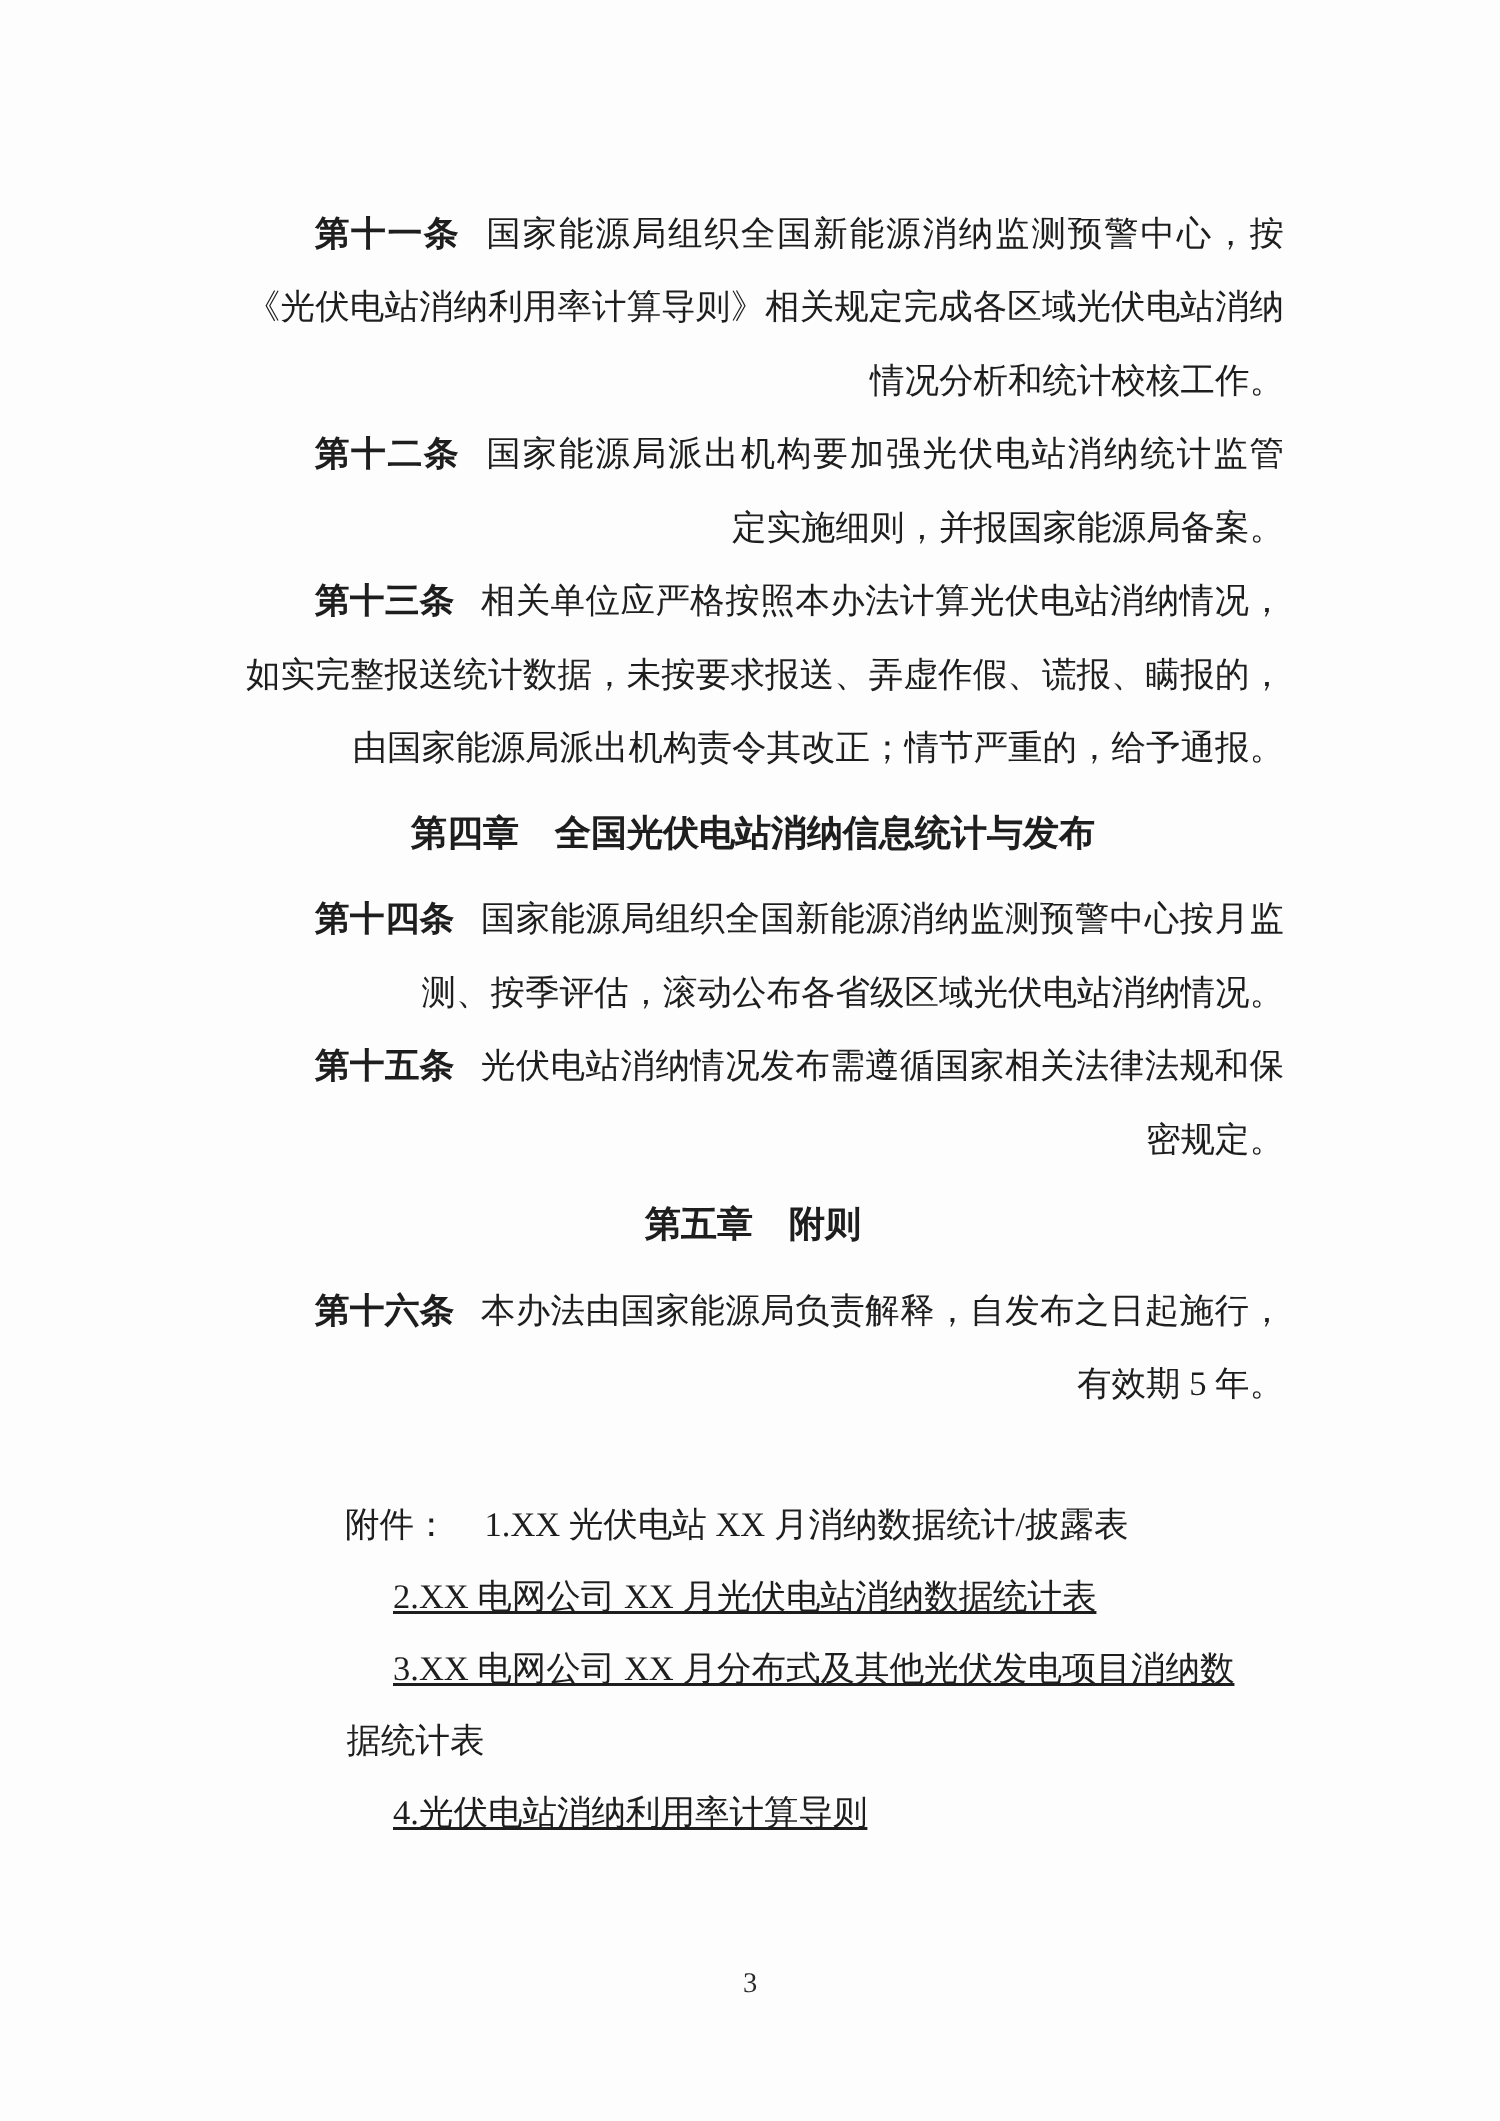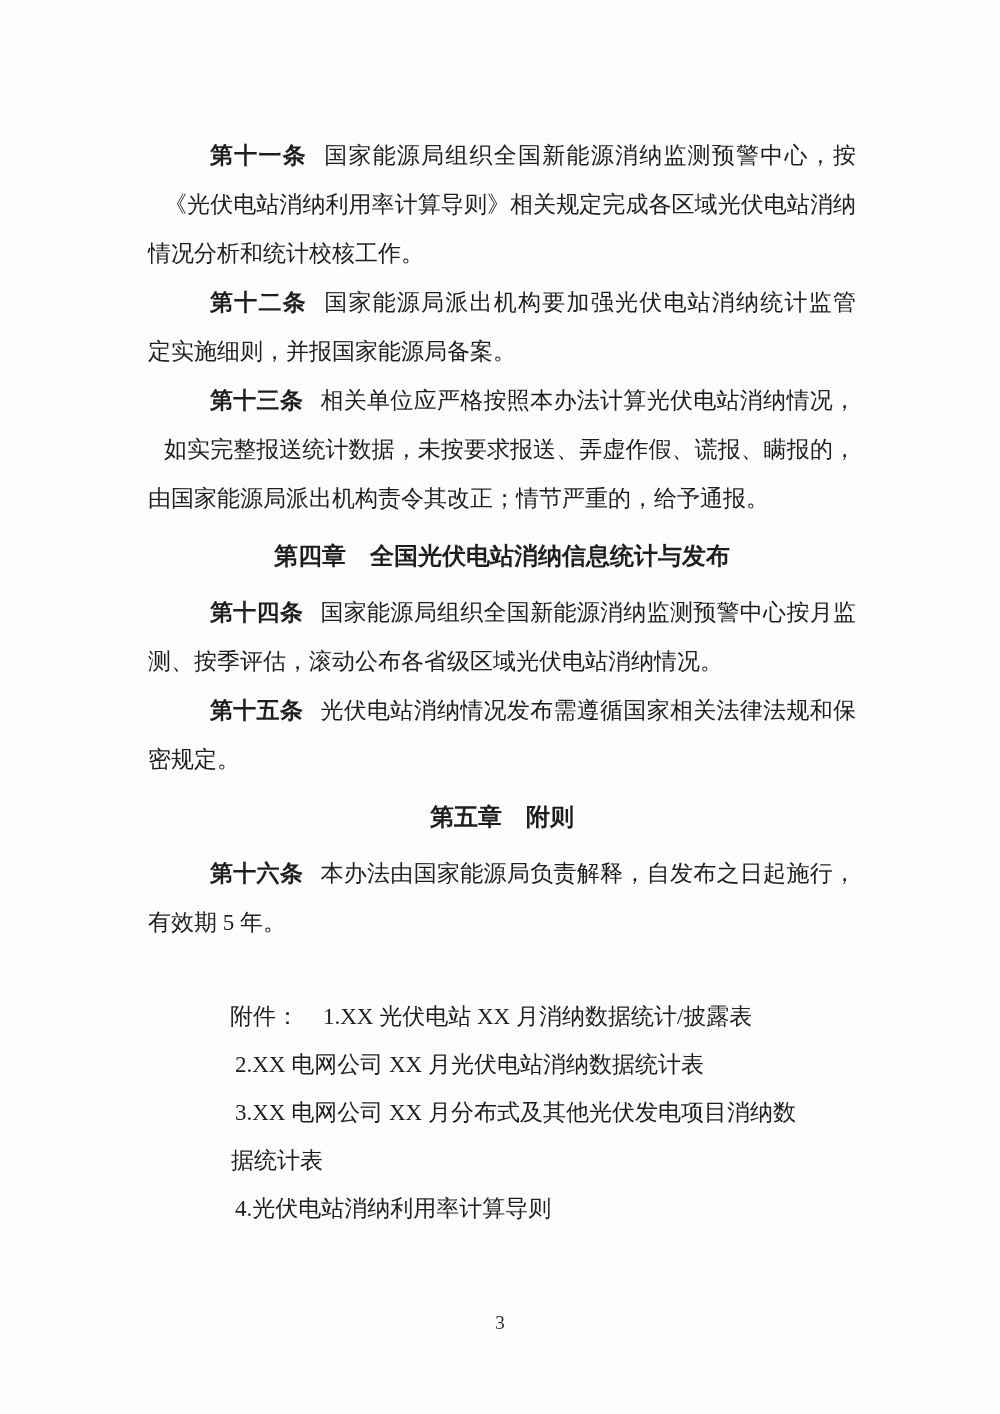--- a/index.html
+++ b/index.html
@@ -20,20 +20,21 @@
   .content {
     position: absolute;
     left: 148px;
     top: 131px;
     width: 708px;
   }
   .line {
     font-size: 23px;
     line-height: 49px;
     min-height: 49px;
+    text-align: right;
   }
   .fill {
     text-align: justify;
     text-align-last: justify;
     text-justify: inter-character;
     margin-left: 16px;
   }
   .first-line {
     text-indent: 2em;
   }
@@ -64,21 +65,22 @@
   .att-label {
     flex: 0 0 93px;
     margin-left: 82px;
   }
   .att-line {
     font-size: 23px;
     line-height: 48px;
     min-height: 48px;
   }
   .att-indent {
-    margin-left: 87px;
+    margin-left: 114px;
+    text-decoration: underline;
   }
   .att-cont {
     margin-left: 83px;
   }
   .page-number {
     position: absolute;
     top: 1308px;
     left: 0;
     width: 100%;
     text-align: center;

